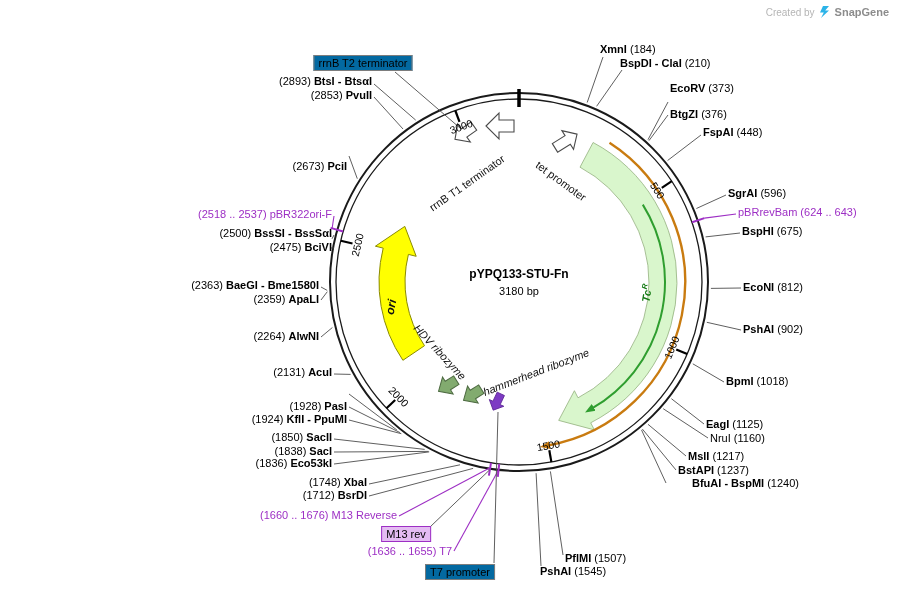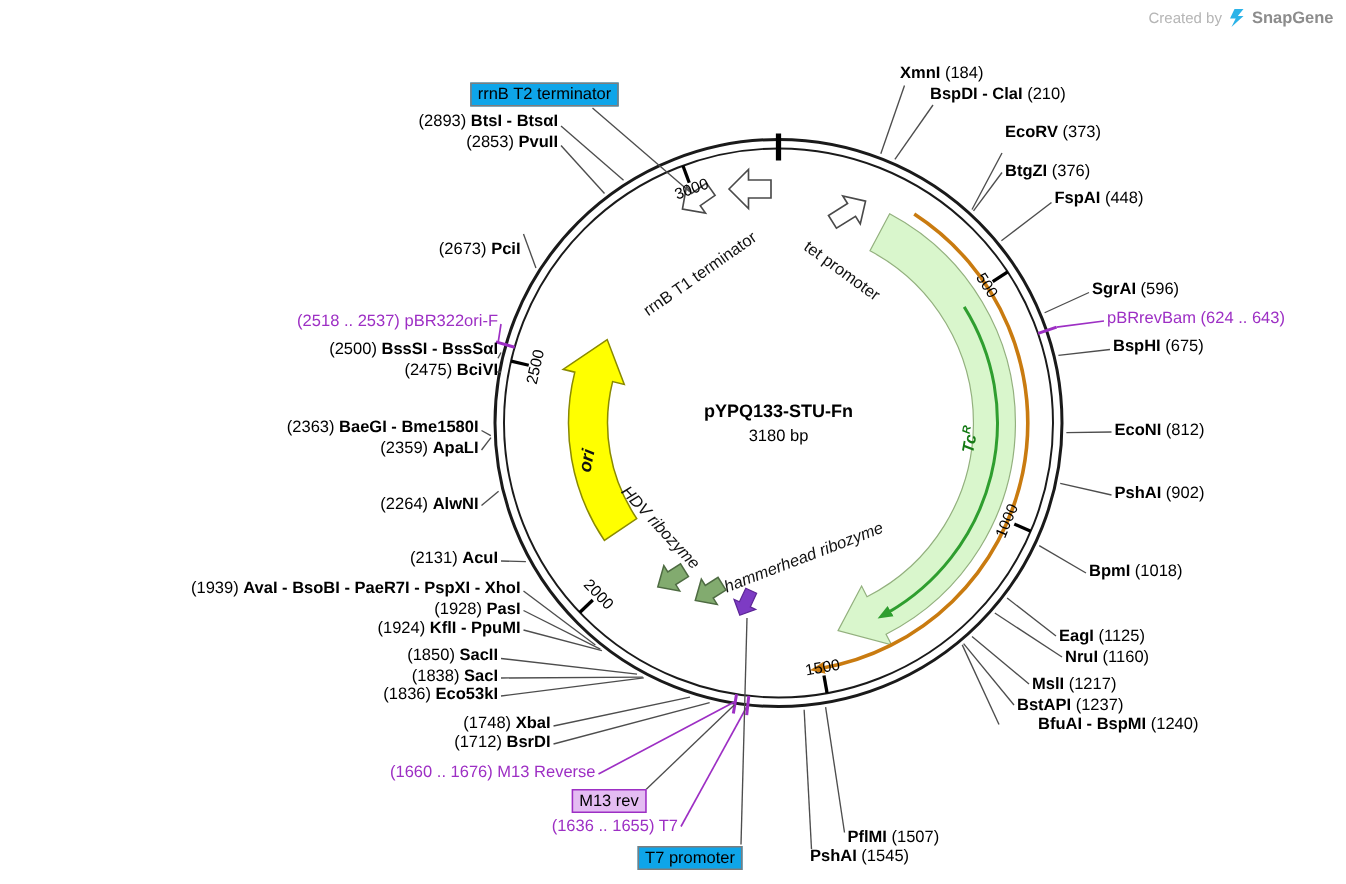--- a/index.html
+++ b/index.html
@@ -14,21 +14,21 @@
   .sl.purple, .purple{color:#9d2fc4;}
   .callout{stroke:#4d4d4d;stroke-width:0.9;}
   .callout.pl{stroke:#9d2fc4;stroke-width:1.1;}
   .tick-label{font-size:10.5px;fill:#000;text-anchor:middle;dominant-baseline:central;}
   .inner-label{position:absolute;white-space:nowrap;font-size:11px;color:#111;
     transform-origin:center center;}
   .italic{font-style:italic;}
   .green-text{color:#157a15;}
   .center-title{position:absolute;white-space:nowrap;font-weight:bold;font-size:12px;color:#000;}
   .center-sub{position:absolute;white-space:nowrap;font-size:11px;color:#000;}
-  .box-label{position:absolute;transform:translate(-50%,-50%);border:1px solid #7d7d7d;background:#0ea5e9;
+  .box-label{position:absolute;transform:translate(-50%,-50%);border:1px solid #7d7d7d;background:#0369a1;
     font-size:11px;line-height:12px;padding:1px 4px;white-space:nowrap;color:#000;}
   .box-label.m13{background:#e4bcf2;border-color:#9d2fc4;}
   .credit{position:absolute;top:6px;right:8px;display:flex;align-items:center;gap:4px;
     font-size:10px;color:#b5b5b5;}
   .credit .brand{color:#8c8c8c;font-size:11px;font-weight:bold;}
   sup{font-size:7.5px;}
 </style>
 </head>
 <body>
 
@@ -142,21 +142,20 @@
       <div class="sl" style="right: 525px; top: 75px;"><span>(2893) </span><span style="font-weight: bold;">BtsI - BtsαI</span></div>
       <div class="sl" style="right: 525px; top: 89px;"><span>(2853) </span><span style="font-weight: bold;">PvuII</span></div>
       <div class="sl" style="right: 550px; top: 160px;"><span>(2673) </span><span style="font-weight: bold;">PciI</span></div>
       <div class="sl purple" style="right: 565px; top: 208px;"><span>(2518 .. 2537) </span><span>pBR322ori-F</span></div>
       <div class="sl" style="right: 565px; top: 227px;"><span>(2500) </span><span style="font-weight: bold;">BssSI - BssSαI</span></div>
       <div class="sl" style="right: 565px; top: 241px;"><span>(2475) </span><span style="font-weight: bold;">BciVI</span></div>
       <div class="sl" style="right: 578px; top: 279px;"><span>(2363) </span><span style="font-weight: bold;">BaeGI - Bme1580I</span></div>
       <div class="sl" style="right: 578px; top: 293px;"><span>(2359) </span><span style="font-weight: bold;">ApaLI</span></div>
       <div class="sl" style="right: 578px; top: 330px;"><span>(2264) </span><span style="font-weight: bold;">AlwNI</span></div>
       <div class="sl" style="right: 565px; top: 366px;"><span>(2131) </span><span style="font-weight: bold;">AcuI</span></div>
-      <div class="sl" style="right: 550px; top: 386px;"><span>(1939) </span><span style="font-weight: bold;">AvaI - BsoBI - PaeR7I - PspXI - XhoI</span></div>
       <div class="sl" style="right: 550px; top: 400px;"><span>(1928) </span><span style="font-weight: bold;">PasI</span></div>
       <div class="sl" style="right: 550px; top: 413px; padding-left: 24px;"><span>(1924) </span><span style="font-weight: bold;">KflI - PpuMI</span></div>
       <div class="sl" style="right: 565px; top: 431px;"><span>(1850) </span><span style="font-weight: bold;">SacII</span></div>
       <div class="sl" style="right: 565px; top: 445px;"><span>(1838) </span><span style="font-weight: bold;">SacI</span></div>
       <div class="sl" style="right: 565px; top: 457px;"><span>(1836) </span><span style="font-weight: bold;">Eco53kI</span></div>
       <div class="sl" style="right: 530px; top: 476px;"><span>(1748) </span><span style="font-weight: bold;">XbaI</span></div>
       <div class="sl" style="right: 530px; top: 489px;"><span>(1712) </span><span style="font-weight: bold;">BsrDI</span></div>
       <div class="sl purple" style="right: 500px; top: 509px;"><span>(1660 .. 1676) </span><span>M13 Reverse</span></div>
       <div class="sl purple" style="right: 445px; top: 545px;"><span>(1636 .. 1655) </span><span>T7</span></div>
       <div class="sl" style="left: 565px; top: 552px;"><span style="font-weight: bold;">PflMI</span><span> (1507)</span></div>
@@ -166,21 +165,21 @@
       <div class="sl" style="left: 670px; top: 82px;"><span style="font-weight: bold;">EcoRV</span><span> (373)</span></div>
       <div class="sl" style="left: 670px; top: 108px;"><span style="font-weight: bold;">BtgZI</span><span> (376)</span></div>
       <div class="sl" style="left: 703px; top: 126px;"><span style="font-weight: bold;">FspAI</span><span> (448)</span></div>
       <div class="sl" style="left: 728px; top: 187px;"><span style="font-weight: bold;">SgrAI</span><span> (596)</span></div>
       <div class="sl purple" style="left: 738px; top: 206px;"><span>pBRrevBam</span><span> (624 .. 643)</span></div>
       <div class="sl" style="left: 742px; top: 225px;"><span style="font-weight: bold;">BspHI</span><span> (675)</span></div>
       <div class="sl" style="left: 743px; top: 281px;"><span style="font-weight: bold;">EcoNI</span><span> (812)</span></div>
       <div class="sl" style="left: 743px; top: 323px;"><span style="font-weight: bold;">PshAI</span><span> (902)</span></div>
       <div class="sl" style="left: 726px; top: 375px;"><span style="font-weight: bold;">BpmI</span><span> (1018)</span></div>
       <div class="sl" style="left: 706px; top: 418px;"><span style="font-weight: bold;">EagI</span><span> (1125)</span></div>
-      <div class="sl" style="left: 710px; top: 432px;"><span style="font-weight: bold;">NruI</span><span> (1160)</span></div>
+      <div class="sl" style="left: 710px; top: 432px;"><span style="font-weight: normal;">NruI</span><span> (1160)</span></div>
       <div class="sl" style="left: 688px; top: 450px;"><span style="font-weight: bold;">MslI</span><span> (1217)</span></div>
       <div class="sl" style="left: 678px; top: 464px;"><span style="font-weight: bold;">BstAPI</span><span> (1237)</span></div>
       <div class="sl" style="left: 668px; top: 477px;"><span style="font-weight: bold; margin-left: 24px;">BfuAI - BspMI</span><span> (1240)</span></div>
     </div>
 
   <div class="center-title" style="left:519px;top:274px;transform:translate(-50%,-50%);">pYPQ133-STU-Fn</div>
   <div class="center-sub" style="left:519px;top:291px;transform:translate(-50%,-50%);">3180 bp</div>
 
   <div class="inner-label" style="left:467px;top:183px;transform:translate(-50%,-50%) rotate(-35deg);">rrnB T1 terminator</div>
   <div class="inner-label" style="left:561px;top:181px;transform:translate(-50%,-50%) rotate(36deg);">tet promoter</div>

